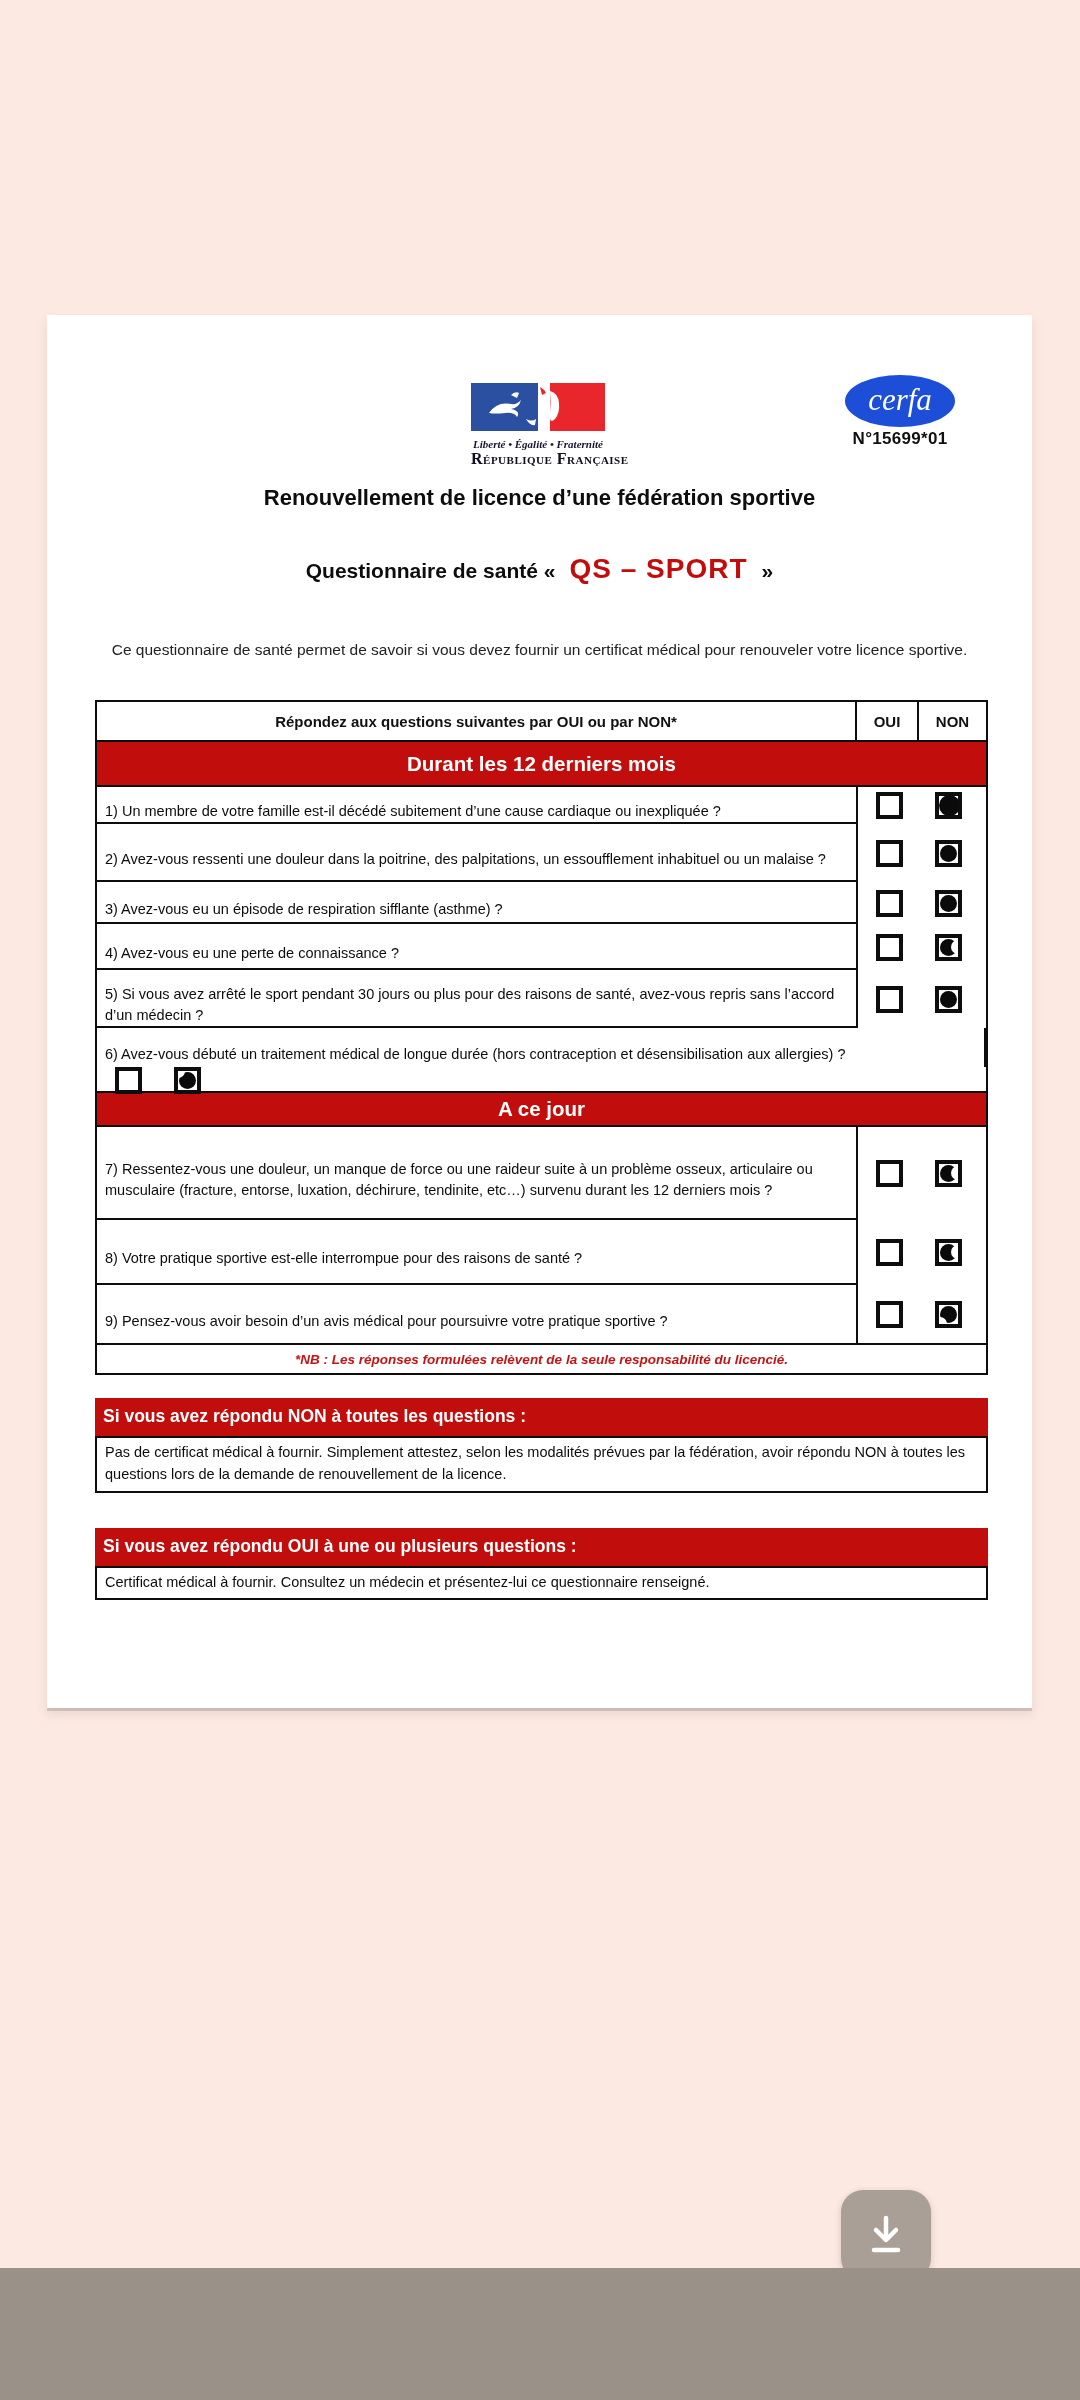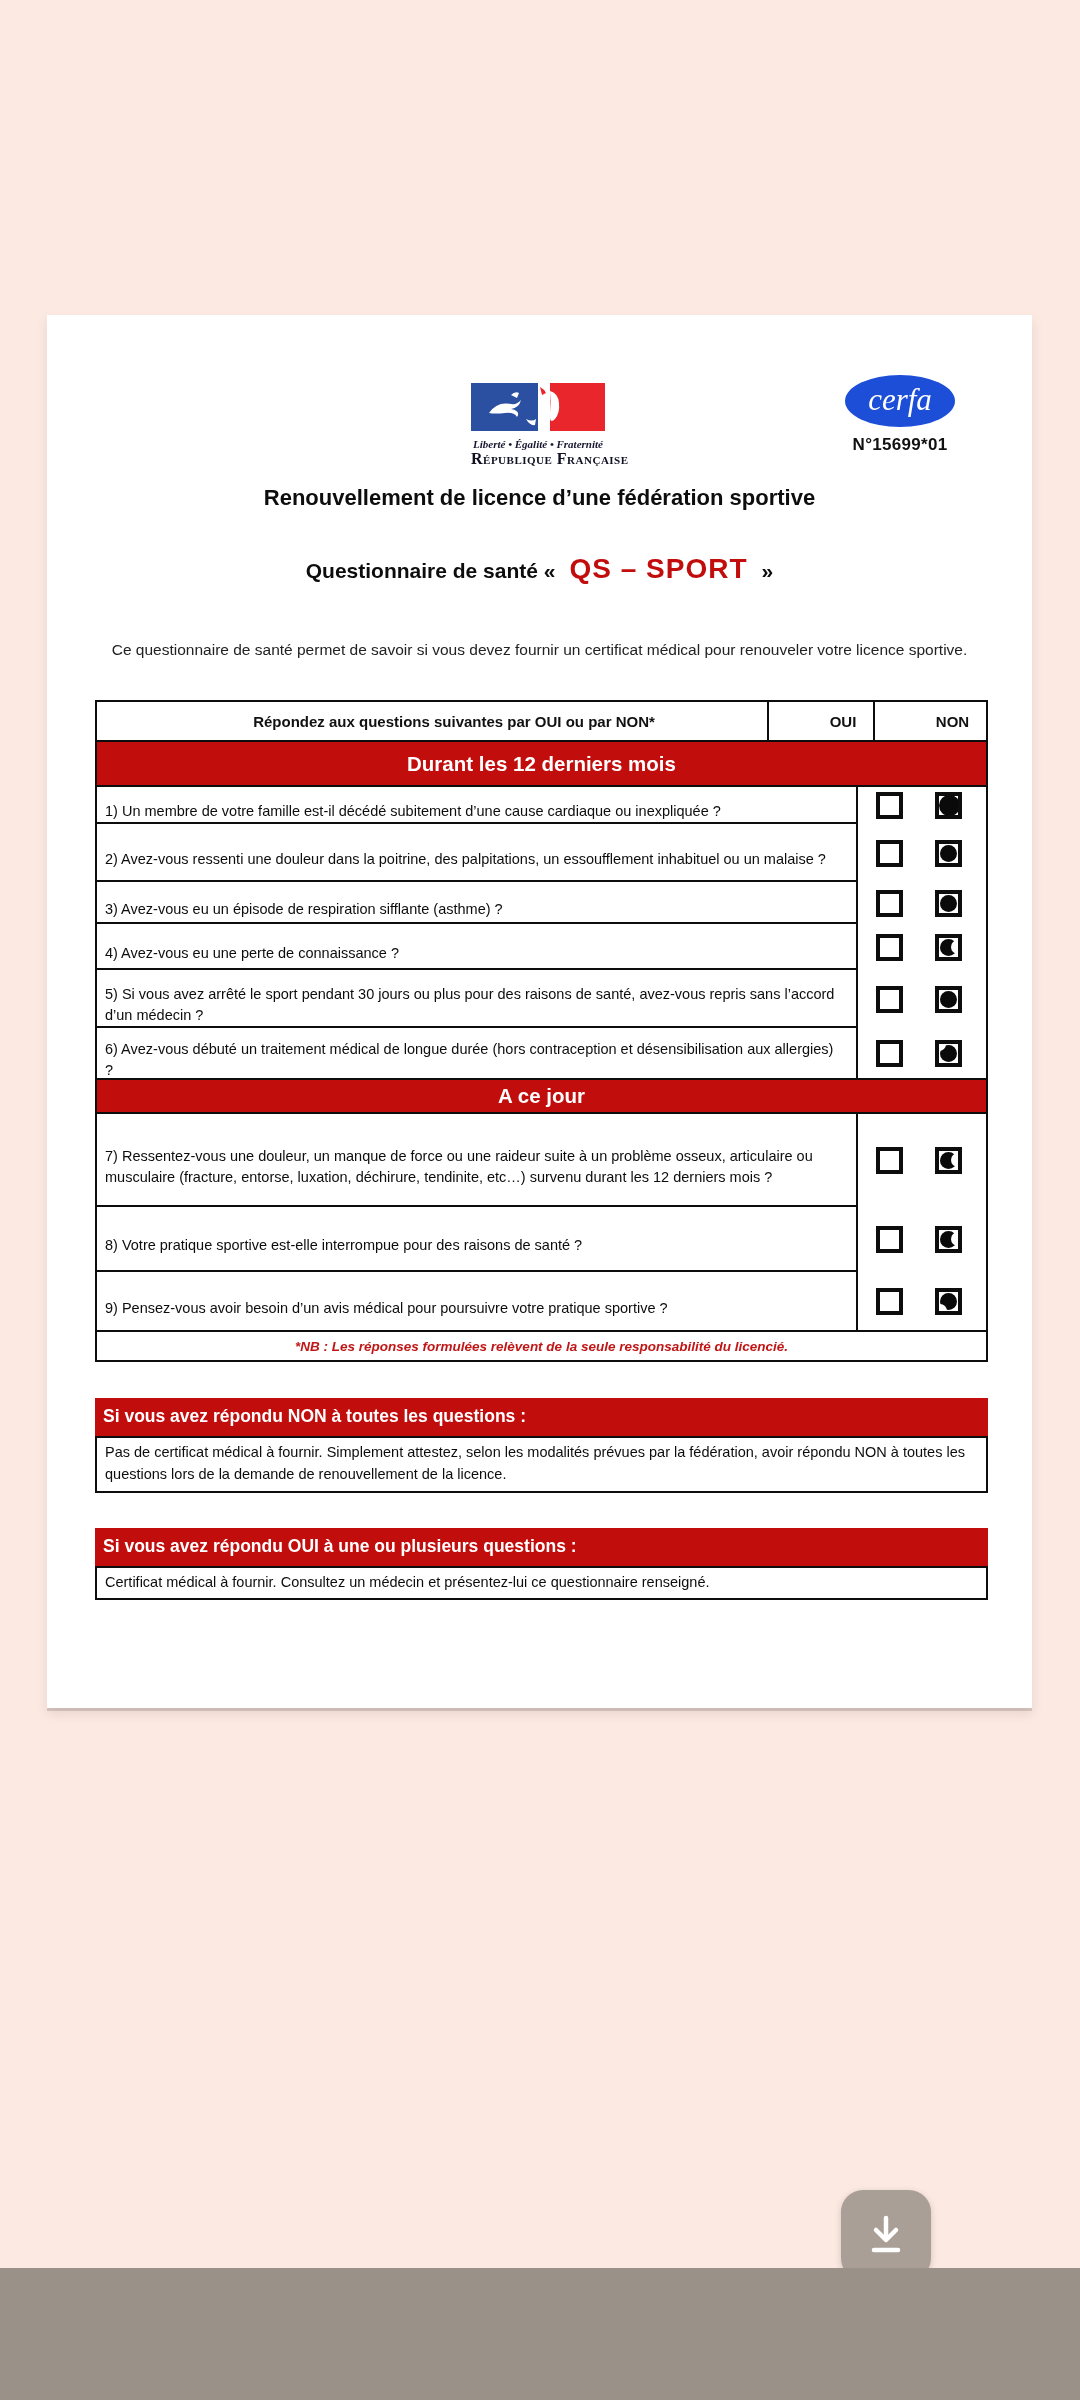--- a/index.html
+++ b/index.html
@@ -15,48 +15,48 @@
   .rf-logo{position:absolute;left:424px;top:68px;width:134px;text-align:center;}
   .rf-motto{margin-top:3px;font-family:"Liberation Serif",serif;font-style:italic;font-weight:bold;
             font-size:11px;color:#15152e;white-space:nowrap;}
   .rf-country{font-family:"Liberation Serif",serif;font-weight:bold;font-variant:small-caps;
               font-size:16px;letter-spacing:.5px;color:#101022;white-space:nowrap;}
   .cerfa{position:absolute;left:798px;top:60px;width:110px;text-align:center;}
   .cerfa-oval{width:110px;height:52px;background:#1d4ed8;border-radius:50%;
               display:flex;align-items:center;justify-content:center;}
   .cerfa-oval span{font-family:"Liberation Serif",serif;font-style:italic;color:#fff;
                    font-size:31px;line-height:1;padding-bottom:4px;}
-  .cerfa-num{margin-top:8px;font-size:17px;font-weight:bold;letter-spacing:.3px;color:#111;}
+  .cerfa-num{margin-top:2px;font-size:17px;font-weight:bold;letter-spacing:.3px;color:#111;}
 
   .doc-title{position:absolute;left:0;top:170px;width:100%;text-align:center;
              font-size:22px;font-weight:bold;color:#0d0d0d;}
   .doc-subtitle{position:absolute;left:0;top:238px;width:100%;text-align:center;
                 font-size:21px;font-weight:bold;color:#0d0d0d;}
   .doc-subtitle .hl{font-size:28px;color:#c20d0d;letter-spacing:1px;margin:0 14px;}
   .doc-intro{position:absolute;left:0;top:326px;width:100%;text-align:center;
              font-size:15.5px;color:#222;}
 
   
   .qtable{position:absolute;left:48px;top:385px;width:893px;border:2px solid #0d0d0d;background:#fff;}
   .trow{display:flex;align-items:stretch;}
   .hrow{height:40px;border-bottom:2px solid #0d0d0d;}
-  .hcell{display:flex;align-items:center;justify-content:center;font-weight:bold;font-size:15px;margin-left:44px;}
+  .hcell{display:flex;align-items:center;justify-content:center;font-weight:bold;font-size:15px;}
   .hcell.q{flex:1;border-right:2px solid #0d0d0d;}
   .hcell.oui{width:62px;border-right:2px solid #0d0d0d;}
   .hcell.non{width:67px;}
   .band{display:flex;align-items:center;justify-content:center;background:#c20d0d;color:#fff;
         font-weight:bold;font-size:20.5px;border-bottom:2px solid #0d0d0d;}
   .band.b1{height:45px;}
   .band.b2{height:36px;border-top:2px solid #0d0d0d;}
   .qrow .qcell{flex:1;display:flex;align-items:center;padding:16px 12px 2px 8px;
                font-size:14.5px;line-height:1.42;color:#0d0d0d;
                border-right:2px solid #0d0d0d;border-bottom:2px solid #0d0d0d;}
   .qrow.lastq .qcell{border-bottom:none;}
   .r-q1{height:37px;}.r-q2{height:58px;}.r-q3{height:42px;}.r-q4{height:46px;}
-  .r-q5{height:58px;}.r-q6{height:50px;}.r-q7{height:93px;}.r-q8{height:65px;}.r-q9{height:58px;}
+  .r-q5{height:58px;}.r-q6{height:63px;flex-direction:column;}.r-q7{height:93px;}.r-q8{height:65px;}.r-q9{height:58px;}
   .ccell{width:128px;display:flex;align-items:center;}
   .cb{width:27px;height:27px;border:4px solid #0d0d0d;background:#fff;position:relative;
       overflow:hidden;flex:none;}
   .cb.oui-box{margin-left:18px;}
   .cb.non-box{margin-left:32px;}
   .cb .dot{position:absolute;inset:0;margin:auto;width:17px;height:17px;border-radius:50%;
            background:#0a0a0a;display:none;}
   .cb[data-mark] .dot{display:block;}
   .cb[data-mark="full"] .dot{width:21px;height:21px;}
   .cb .dot::after{content:"";position:absolute;width:14px;height:14px;border-radius:50%;

